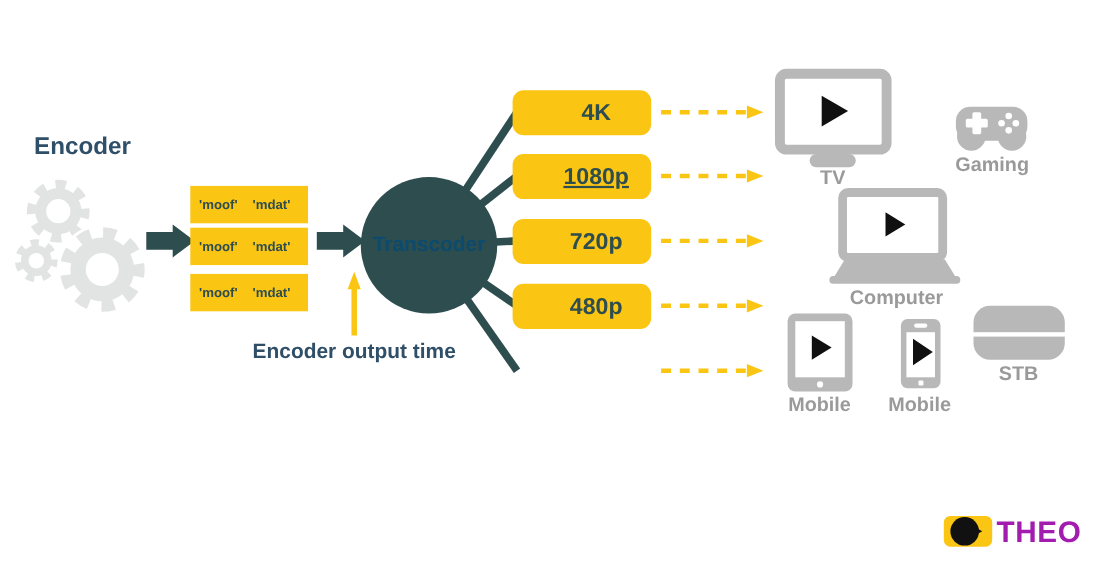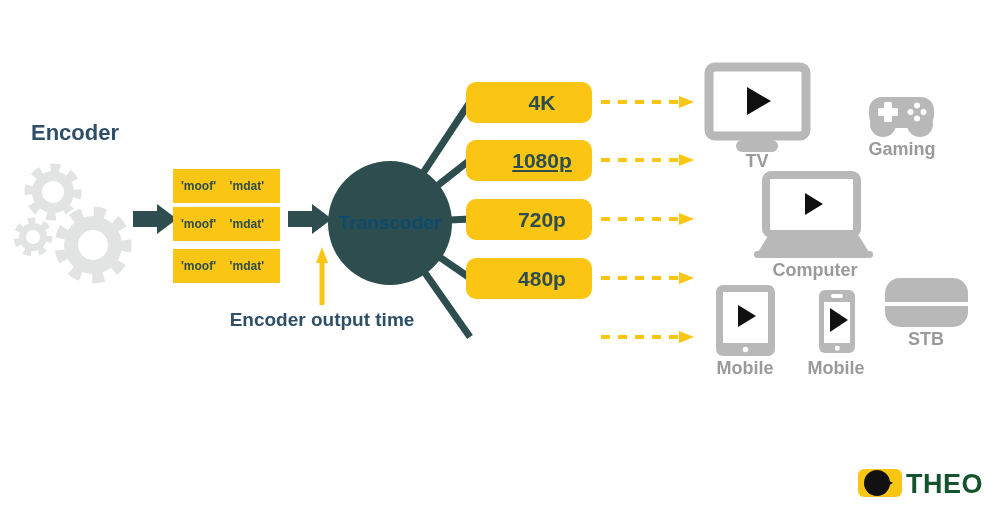--- a/index.html
+++ b/index.html
@@ -76,21 +76,21 @@
     width: 200px;
     text-align: center;
     color: #2F4F68;
     font-size: 19px;
     font-weight: 700;
   }
   .logo-text {
     position: absolute;
     left: 906px;
     top: 469px;
-    color: #14532d;
+    color: #a21caf;
     font-size: 27px;
     font-weight: 700;
     letter-spacing: 0.5px;
   }
 </style>
 </head>
 <body>
 
 <div id="stage">
 

